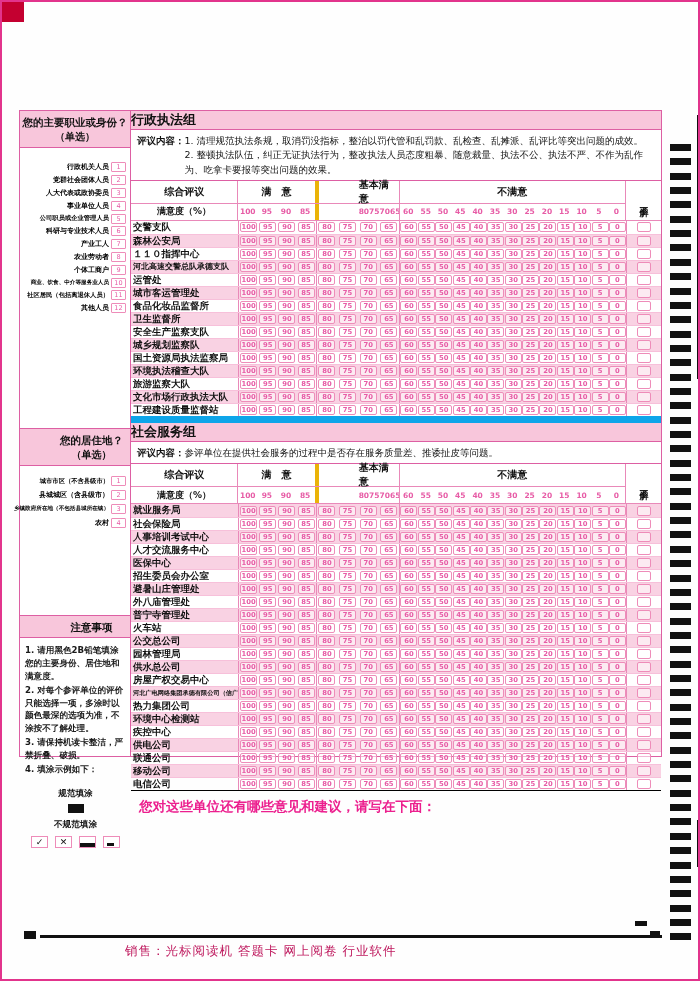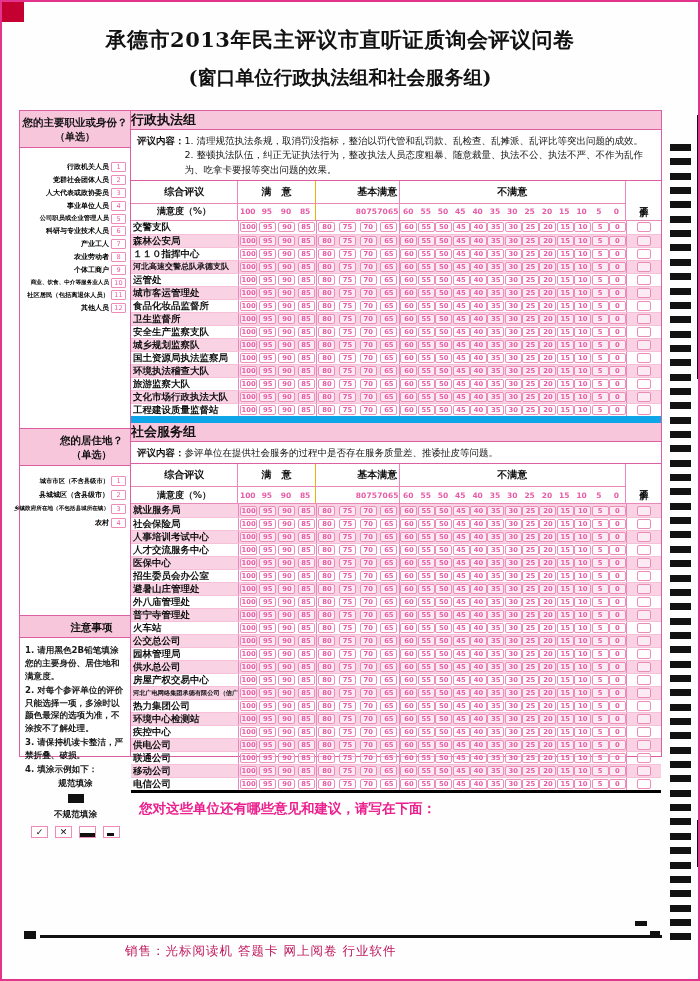--- a/index.html
+++ b/index.html
@@ -25,21 +25,21 @@
   .sb-q{font-size:10.5px;line-height:1.35;}
   .sb-mode{font-size:10px;margin-top:1px;}
   .opt-list{position:absolute;left:2px;right:4px;}
   .opt-row{display:flex;align-items:center;justify-content:flex-end;height:12.8px;}
   .res .opt-row{height:14px;}
   .opt-label{font-weight:bold;font-size:7px;white-space:nowrap;color:#000;}
   .opt-bubble{flex:none;width:13px;height:8px;border:1px solid #ee8cb9;border-radius:1px;
               color:#e75ca6;font-size:6.5px;line-height:8px;text-align:center;margin-left:2px;background:#fff;}
   .notes-body{position:absolute;left:5px;right:4px;top:533px;bottom:2px;}
   .note-item{font-size:8.6px;line-height:1.5;font-weight:bold;color:#1a1a1a;margin-bottom:1px;}
-  .fill-demo{text-align:center;margin-top:2px;}
+  .fill-demo{text-align:center;margin-top:12px;}
   .fill-label{font-size:8.6px;font-weight:bold;}
   .fill-good{width:16px;height:9px;background:#111;margin:4px auto 6px auto;}
   .bad-row{display:flex;justify-content:center;gap:7px;margin-top:5px;}
   .bad-box{position:relative;width:15px;height:10px;border:1px solid #ee8cb9;font-size:9px;
            line-height:10px;text-align:center;color:#111;background:#fff;}
   .bad-bar{position:absolute;left:0;right:0;bottom:0;height:4px;background:#111;}
   .bad-dash{position:absolute;left:3px;bottom:1px;width:7px;height:3px;background:#111;}
 
   
   .main{flex:1;display:flex;flex-direction:column;min-width:0;}
@@ -52,21 +52,21 @@
   .gline{margin-bottom:0;}
   
   .ghead{display:flex;border-top:1px solid #dd5fa3;border-bottom:1px solid #e989b9;flex:none;height:39px;}
   .ghead-left{flex:1;display:flex;flex-direction:column;min-width:0;}
   .gh-row{display:flex;}
   .gh-row.r1{height:22px;border-bottom:1px solid #e989b9;}
   .gh-row.r2{height:16px;}
   .hc{display:flex;align-items:center;justify-content:center;font-weight:bold;font-size:10px;box-sizing:border-box;}
   .hc.n{width:107px;}
   .hc.s{width:78px;border-left:1px solid #e989b9;}
-  .hc.b{width:84px;border-left:1px solid #eab308;padding-left:40px;}
+  .hc.b{width:84px;border-left:4px solid #eab308;padding-left:40px;}
   .hc.u{width:228px;border-left:1px solid #e989b9;}
   .hc.deg{font-size:9px;}
   .nums{display:flex;justify-content:space-around;align-items:center;}
   .nums span{width:16px;text-align:center;color:#e75ca6;font-weight:bold;font-size:7.5px;}
   .unk-v{width:35px;flex:none;border-left:1px solid #e989b9;display:flex;align-items:center;justify-content:center;
          writing-mode:vertical-rl;font-weight:bold;font-size:9px;letter-spacing:1px;}
   
   .grows{flex:none;}
   .grow{display:flex;height:13px;box-sizing:border-box;border-top:1px solid #f7c0da;}
   .grow:first-child{border-top:none;}
@@ -76,40 +76,36 @@
   .gcell{display:flex;justify-content:space-around;align-items:center;border-left:1px solid #e989b9;box-sizing:border-box;}
   .gcell.sat{width:78px;}
   .gcell.basic{width:84px;}
   .gcell.unsat{width:228px;}
   .gcell.unk{width:35px;}
   .bubble{width:15px;height:8px;border:1px solid #ee8cb9;border-radius:2px;color:#e75ca6;
           font-size:6.8px;line-height:8px;text-align:center;font-weight:bold;background:rgba(255,255,255,.55);}
   .bubble.empty{width:12px;}
 
   
-  .comment{flex:1;border-top:3px solid #000000;padding:7px 8px;color:#ec1f8e;font-weight:bold;font-size:13.5px;}
+  .comment{flex:1;border-top:1px solid #000000;padding:7px 8px;color:#ec1f8e;font-weight:bold;font-size:13.5px;}
 
   
   .tmark{position:absolute;left:668px;width:21px;height:7px;background:#121212;}
   .vseg{position:absolute;background:#111;}
   .bmark{position:absolute;background:#111;}
   .footer-line{position:absolute;left:38px;top:933px;width:622px;height:3px;background:#111;}
   .footer-text{position:absolute;left:123px;top:941px;font-size:12.5px;color:#be185d;letter-spacing:1px;
                font-family:"DejaVu Serif","Liberation Serif",serif;}
 </style>
 </head>
 <body>
 
 <div class="page">
   <div class="corner-mark"></div>
 
-  <div class="title-wrap">
-    <div class="title-1">承德市2013年民主评议市直听证质询会评议问卷</div>
-    <div class="title-2">(窗口单位行政执法组和社会服务组)</div>
-  </div>
 
   <div class="form-box">
 
     <div class="sidebar">
       <div class="sb-head" style="top:0;">
         <div class="sb-q">您的主要职业或身份？</div>
         <div class="sb-mode">（单选）</div>
       </div>
       <div class="opt-list occ" style="top:50px;" id="occ-list">
           <div class="opt-row">

